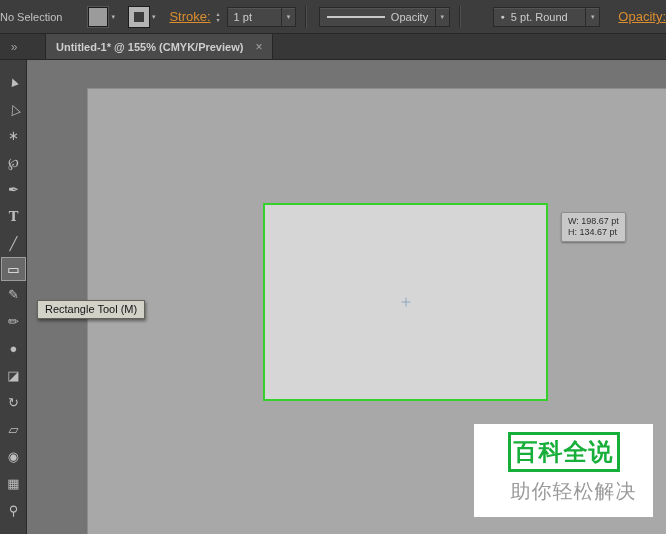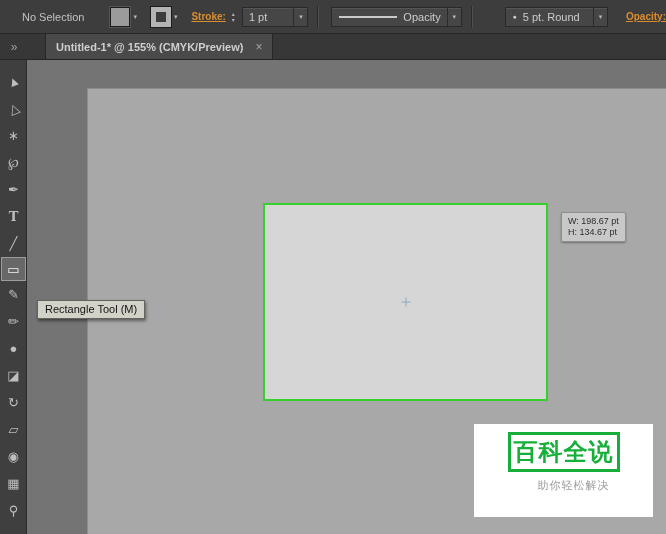--- a/index.html
+++ b/index.html
@@ -2,23 +2,23 @@
 <html><head>
 <meta charset="utf-8">
 <style>
   * { margin:0; padding:0; box-sizing:border-box; }
   body { font-family:"Liberation Sans", sans-serif; background:#222; }
   .app { position:relative; width:666px; height:534px; background:#3d3d3d; overflow:hidden; }
 
   
   .control-bar { position:absolute; left:0; top:0; width:666px; height:34px;
     background:#3d3d3d; border-bottom:1px solid #262626;
-    display:flex; align-items:center; padding-left:22px; }
+    display:flex; align-items:center; padding-left:0; }
   .cb-text { font-size:11px; color:#c2c2c2; white-space:nowrap; }
-  .cb-link { font-size:10px; color:#db8e2f; text-decoration:underline; white-space:nowrap; cursor:pointer;font-weight:bold; }
+  .cb-link { font-size:13px; color:#db8e2f; text-decoration:underline; white-space:nowrap; cursor:pointer; }
   .swatch-group { display:flex; align-items:center; margin-left:14px; }
   .fill-swatch { width:20px; height:20px; background:#9b9b9b; border:1px solid #1c1c1c; box-shadow:0 0 0 1px #555; }
   .stroke-swatch { width:20px; height:20px; border:5px solid #b4b4b4; background:#3d3d3d; box-shadow:0 0 0 1px #1c1c1c; }
   .dd-arrow { font-size:7px; color:#b5b5b5; margin-left:3px; }
   .stepper { display:flex; flex-direction:column; justify-content:center; margin-left:6px; margin-right:3px; }
   .stepper span { font-size:6px; line-height:6px; color:#b0b0b0; text-align:center; cursor:pointer; }
   .combo { display:flex; align-items:center; height:20px; background:#464646;
     border:1px solid #292929; box-shadow:inset 0 1px 0 #555; margin-left:4px; cursor:pointer; }
   .combo .val { font-size:11px; color:#cccccc; padding:0 6px; white-space:nowrap; }
   .combo .arrow-cell { width:14px; align-self:stretch; display:flex; align-items:center; justify-content:center;
@@ -66,21 +66,21 @@
   
   .tool-tooltip { position:absolute; left:37px; top:300px; background:#d2d2c8;
     border:1px solid #63635c; padding:2px 7px 3px; font-size:11px; color:#141414;
     box-shadow:1px 2px 3px rgba(0,0,0,.45); white-space:nowrap; z-index:20; }
 
   
   .watermark { position:absolute; left:474px; top:424px; width:179px; height:93px;
     background:#ffffff; z-index:10; display:flex; flex-direction:column; align-items:center; }
   .wm-box { margin-top:8px; border:3px solid #17af3a; padding:2px 3px;
     font-size:24px; font-weight:bold; color:#17af3a; letter-spacing:1px; line-height:1.25; white-space:nowrap; }
-  .wm-sub { margin-top:6px; font-size:11px; color:#9a9a9a; letter-spacing:1px; white-space:nowrap;margin-left:20px; }
+  .wm-sub { margin-top:6px; font-size:20px; color:#9a9a9a; letter-spacing:1px; white-space:nowrap;margin-left:20px; }
 </style>
 </head>
 <body>
 
 <div class="app">
 
   <div class="control-bar">
     <span class="cb-text">No Selection</span>
 
     <div class="swatch-group" style="margin-left:26px;">

